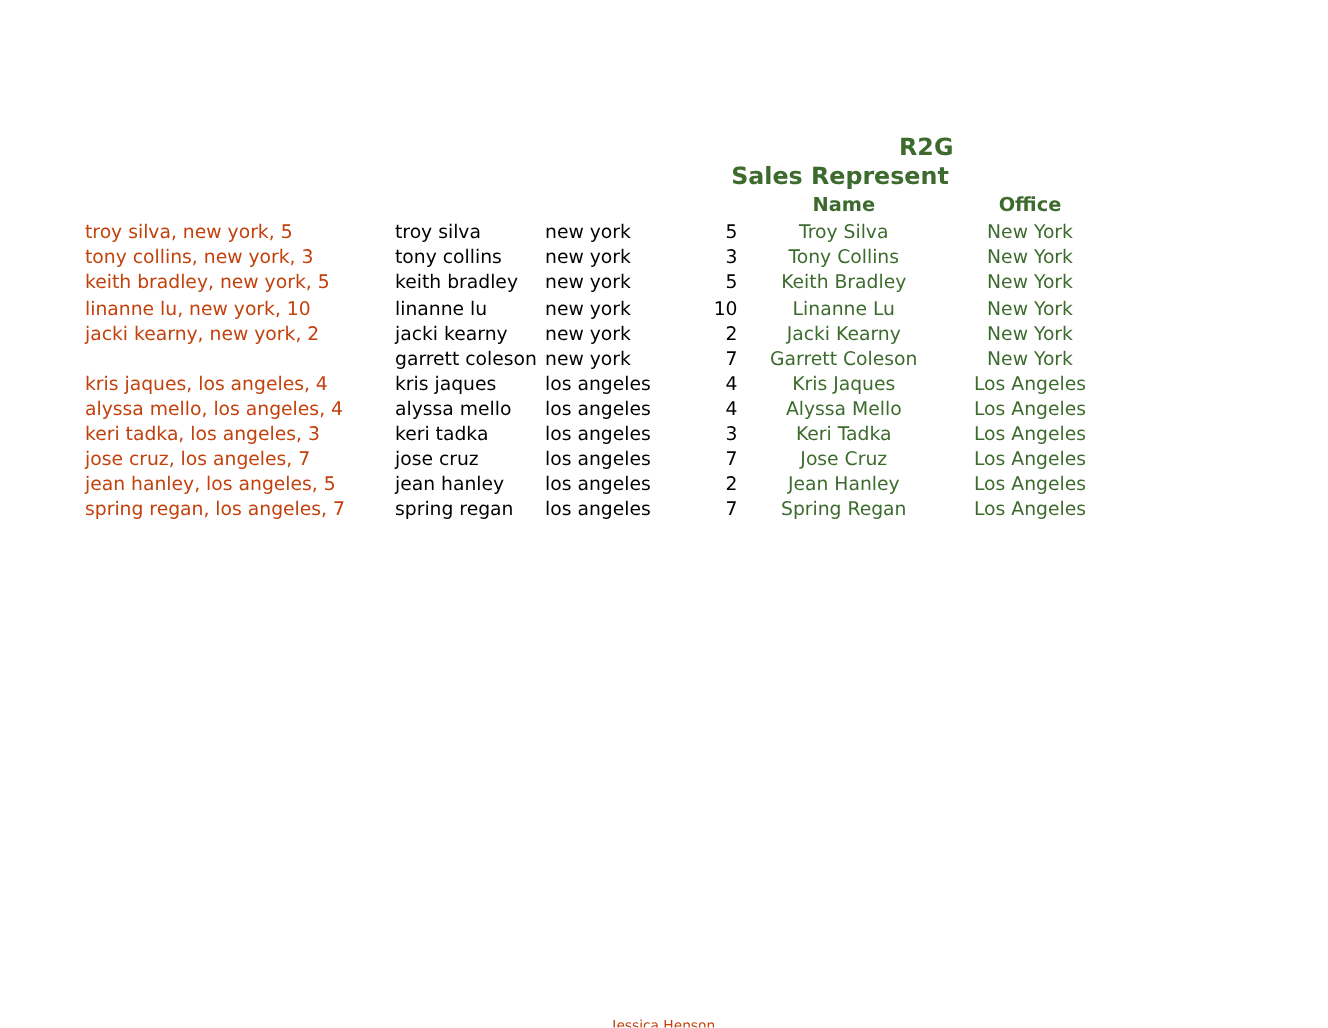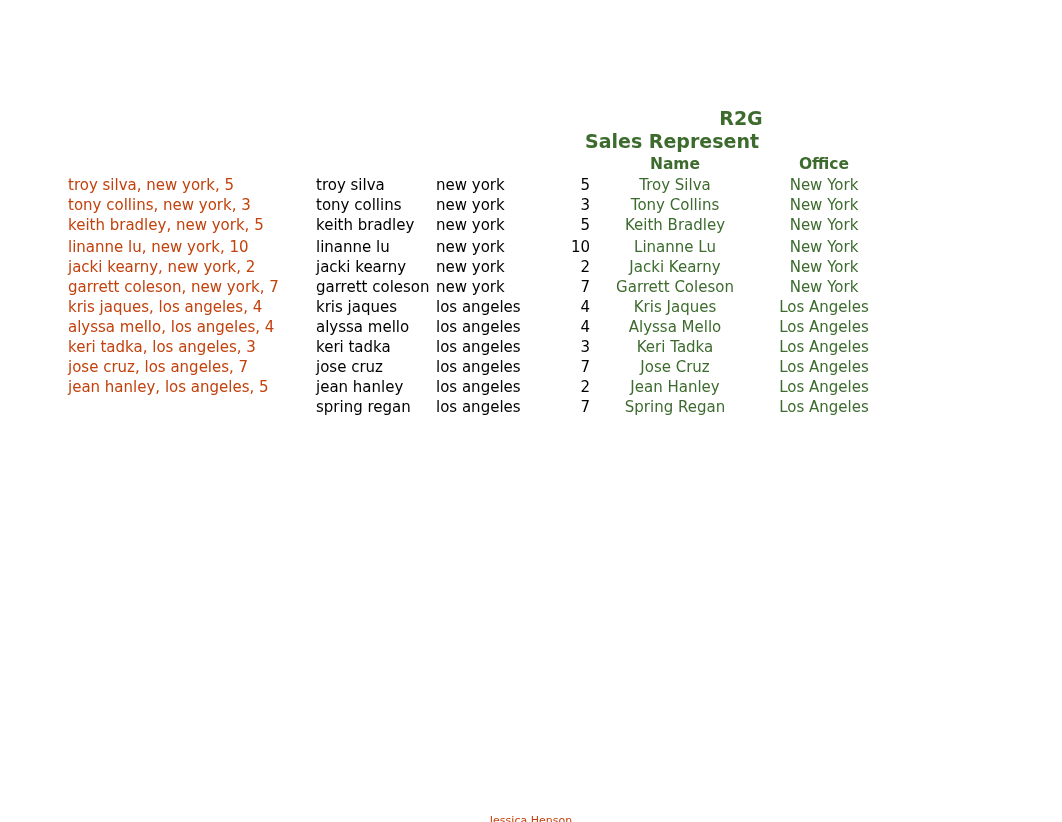--- a/index.html
+++ b/index.html
@@ -195,21 +195,20 @@
       </div>
       <div class="row">
         <div class="cell c-raw">jacki kearny, new york, 2</div>
         <div class="cell c-name">jacki kearny</div>
         <div class="cell c-city">new york</div>
         <div class="cell c-num">2</div>
         <div class="cell c-pname">Jacki Kearny</div>
         <div class="cell c-poffice">New York</div>
       </div>
       <div class="row">
-        <div class="cell c-raw">garrett coleson, new york, 7</div>
         <div class="cell c-name">garrett coleson</div>
         <div class="cell c-city">new york</div>
         <div class="cell c-num">7</div>
         <div class="cell c-pname">Garrett Coleson</div>
         <div class="cell c-poffice">New York</div>
       </div>
       <div class="row">
         <div class="cell c-raw">kris jaques, los angeles, 4</div>
         <div class="cell c-name">kris jaques</div>
         <div class="cell c-city">los angeles</div>
@@ -243,20 +242,21 @@
       </div>
       <div class="row">
         <div class="cell c-raw">jean hanley, los angeles, 5</div>
         <div class="cell c-name">jean hanley</div>
         <div class="cell c-city">los angeles</div>
         <div class="cell c-num">2</div>
         <div class="cell c-pname">Jean Hanley</div>
         <div class="cell c-poffice">Los Angeles</div>
       </div>
       <div class="row">
+        <div class="cell c-raw">spring regan, los angeles, 7</div>
         <div class="cell c-name">spring regan</div>
         <div class="cell c-city">los angeles</div>
         <div class="cell c-num">7</div>
         <div class="cell c-pname">Spring Regan</div>
         <div class="cell c-poffice">Los Angeles</div>
       </div>
     </div>
 
   <div class="footer">
     <span class="footer-inner">Jessica Henson</span>

